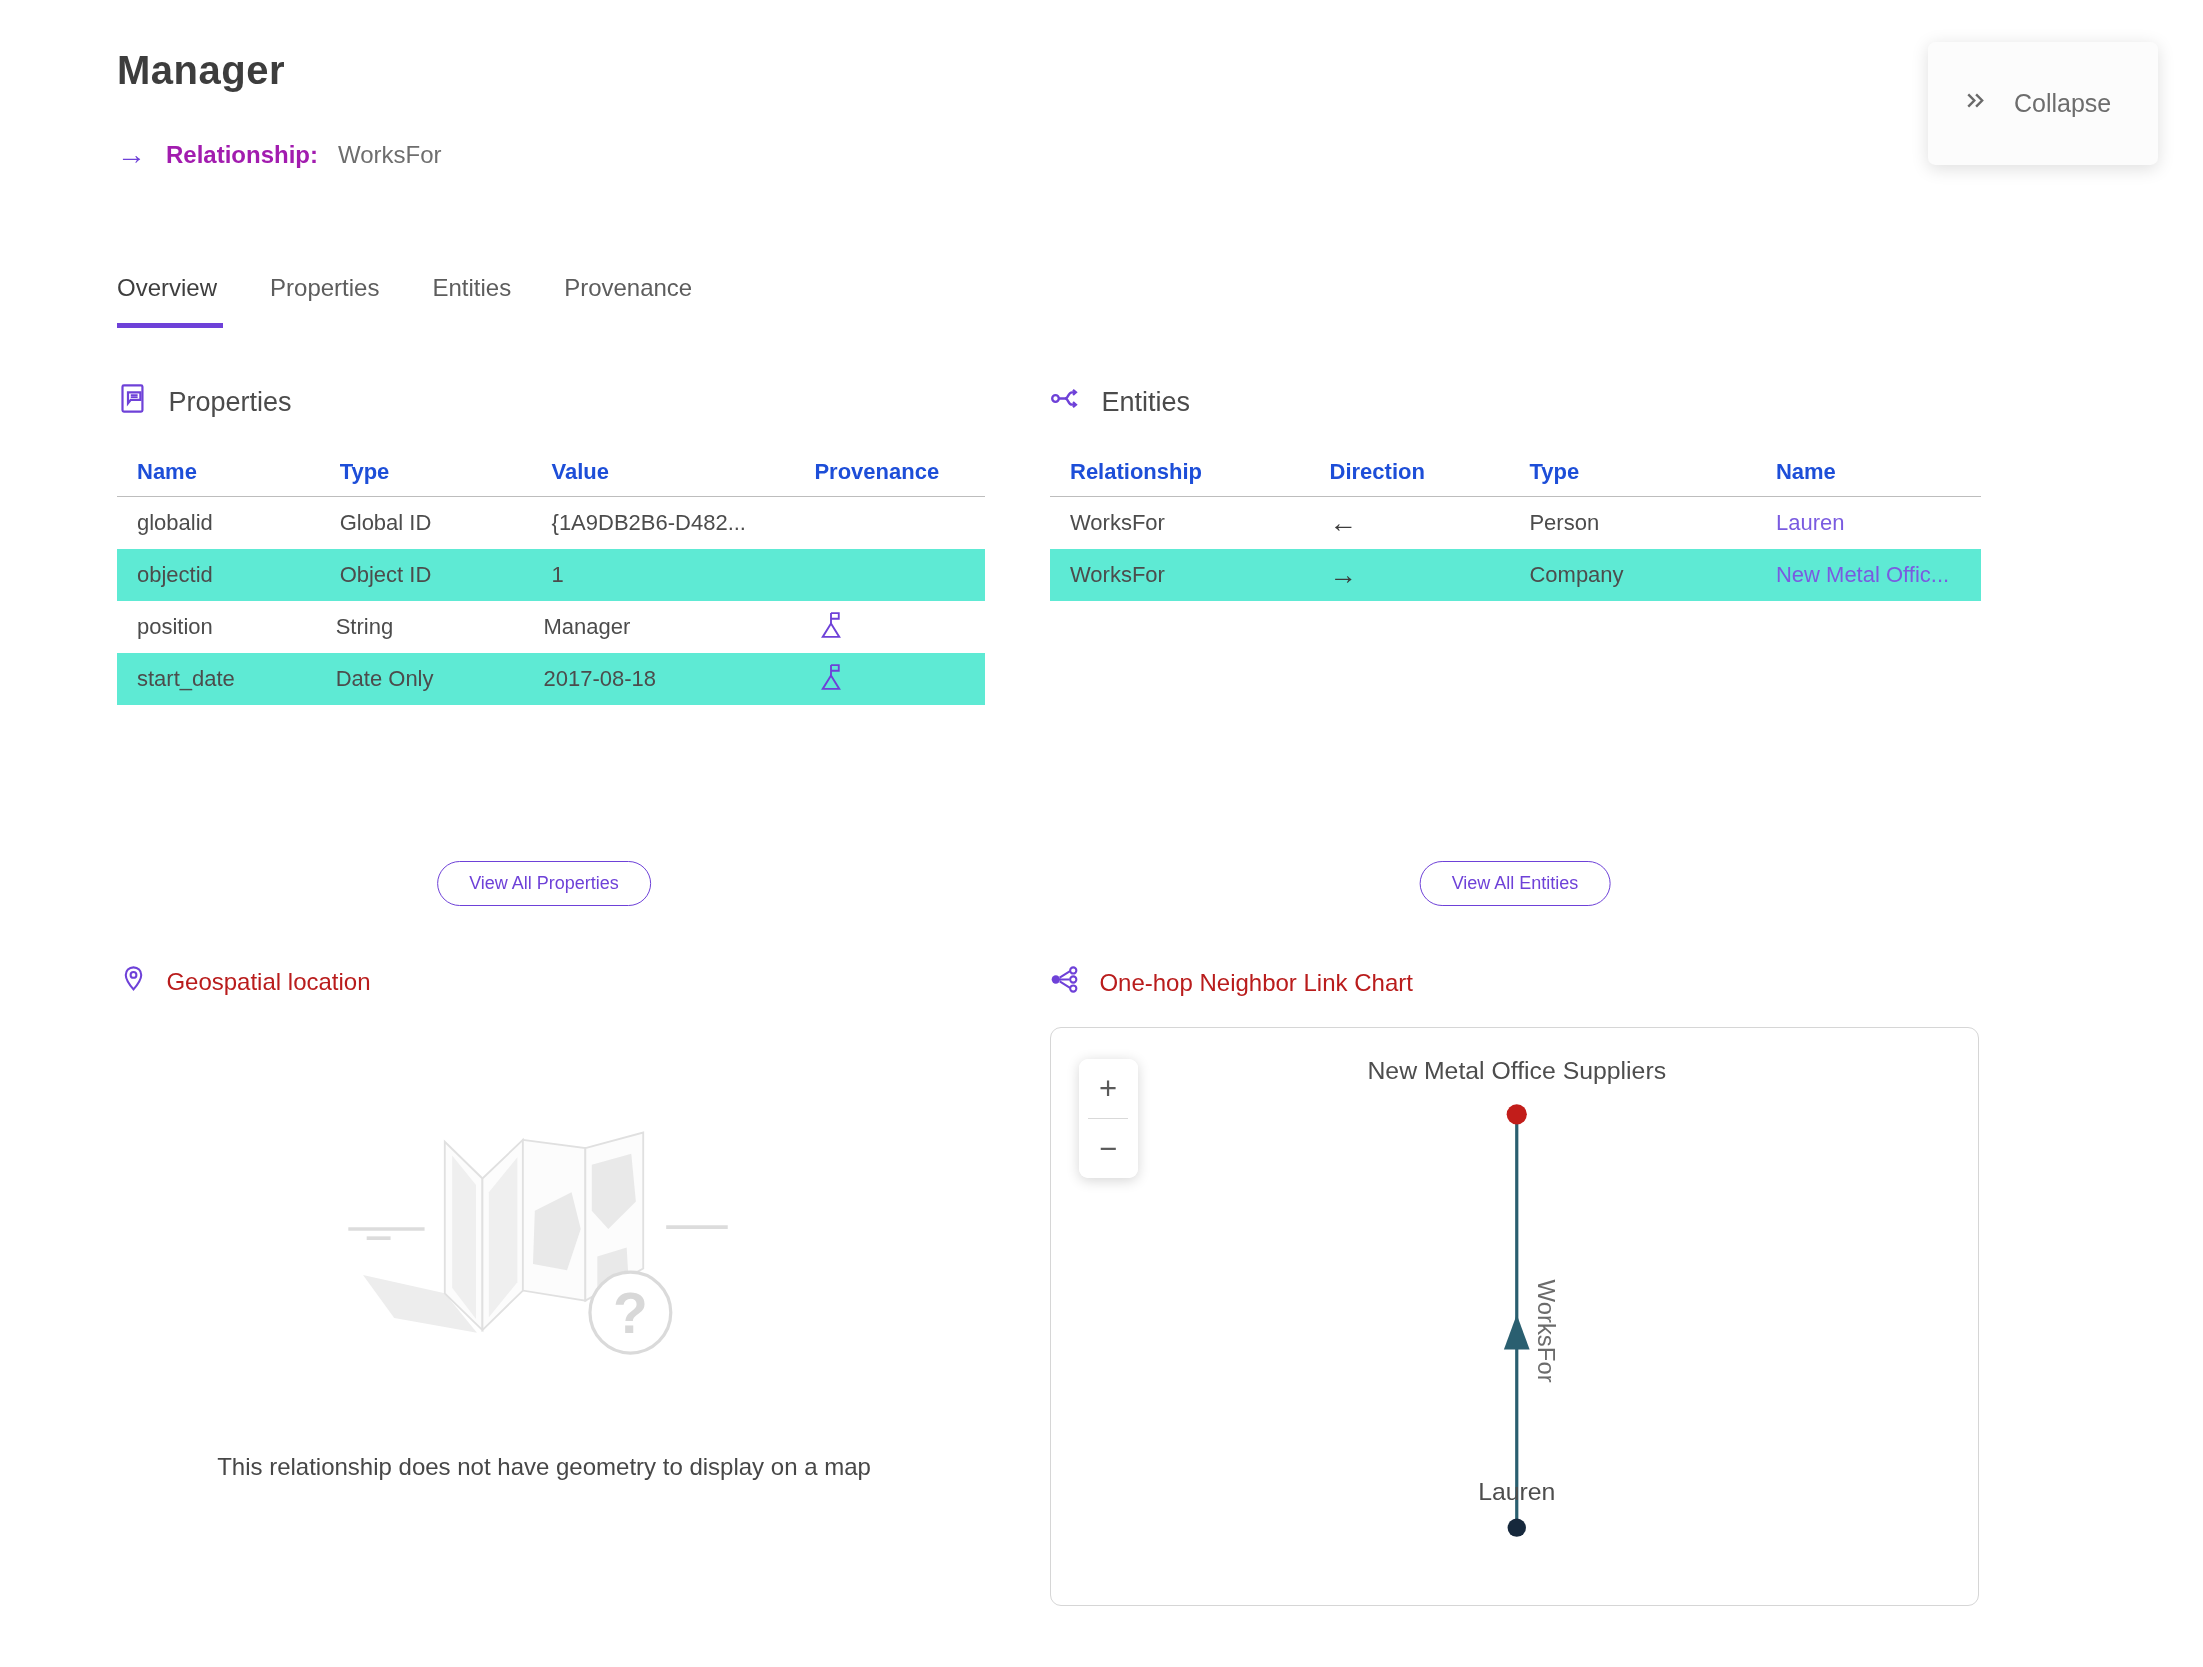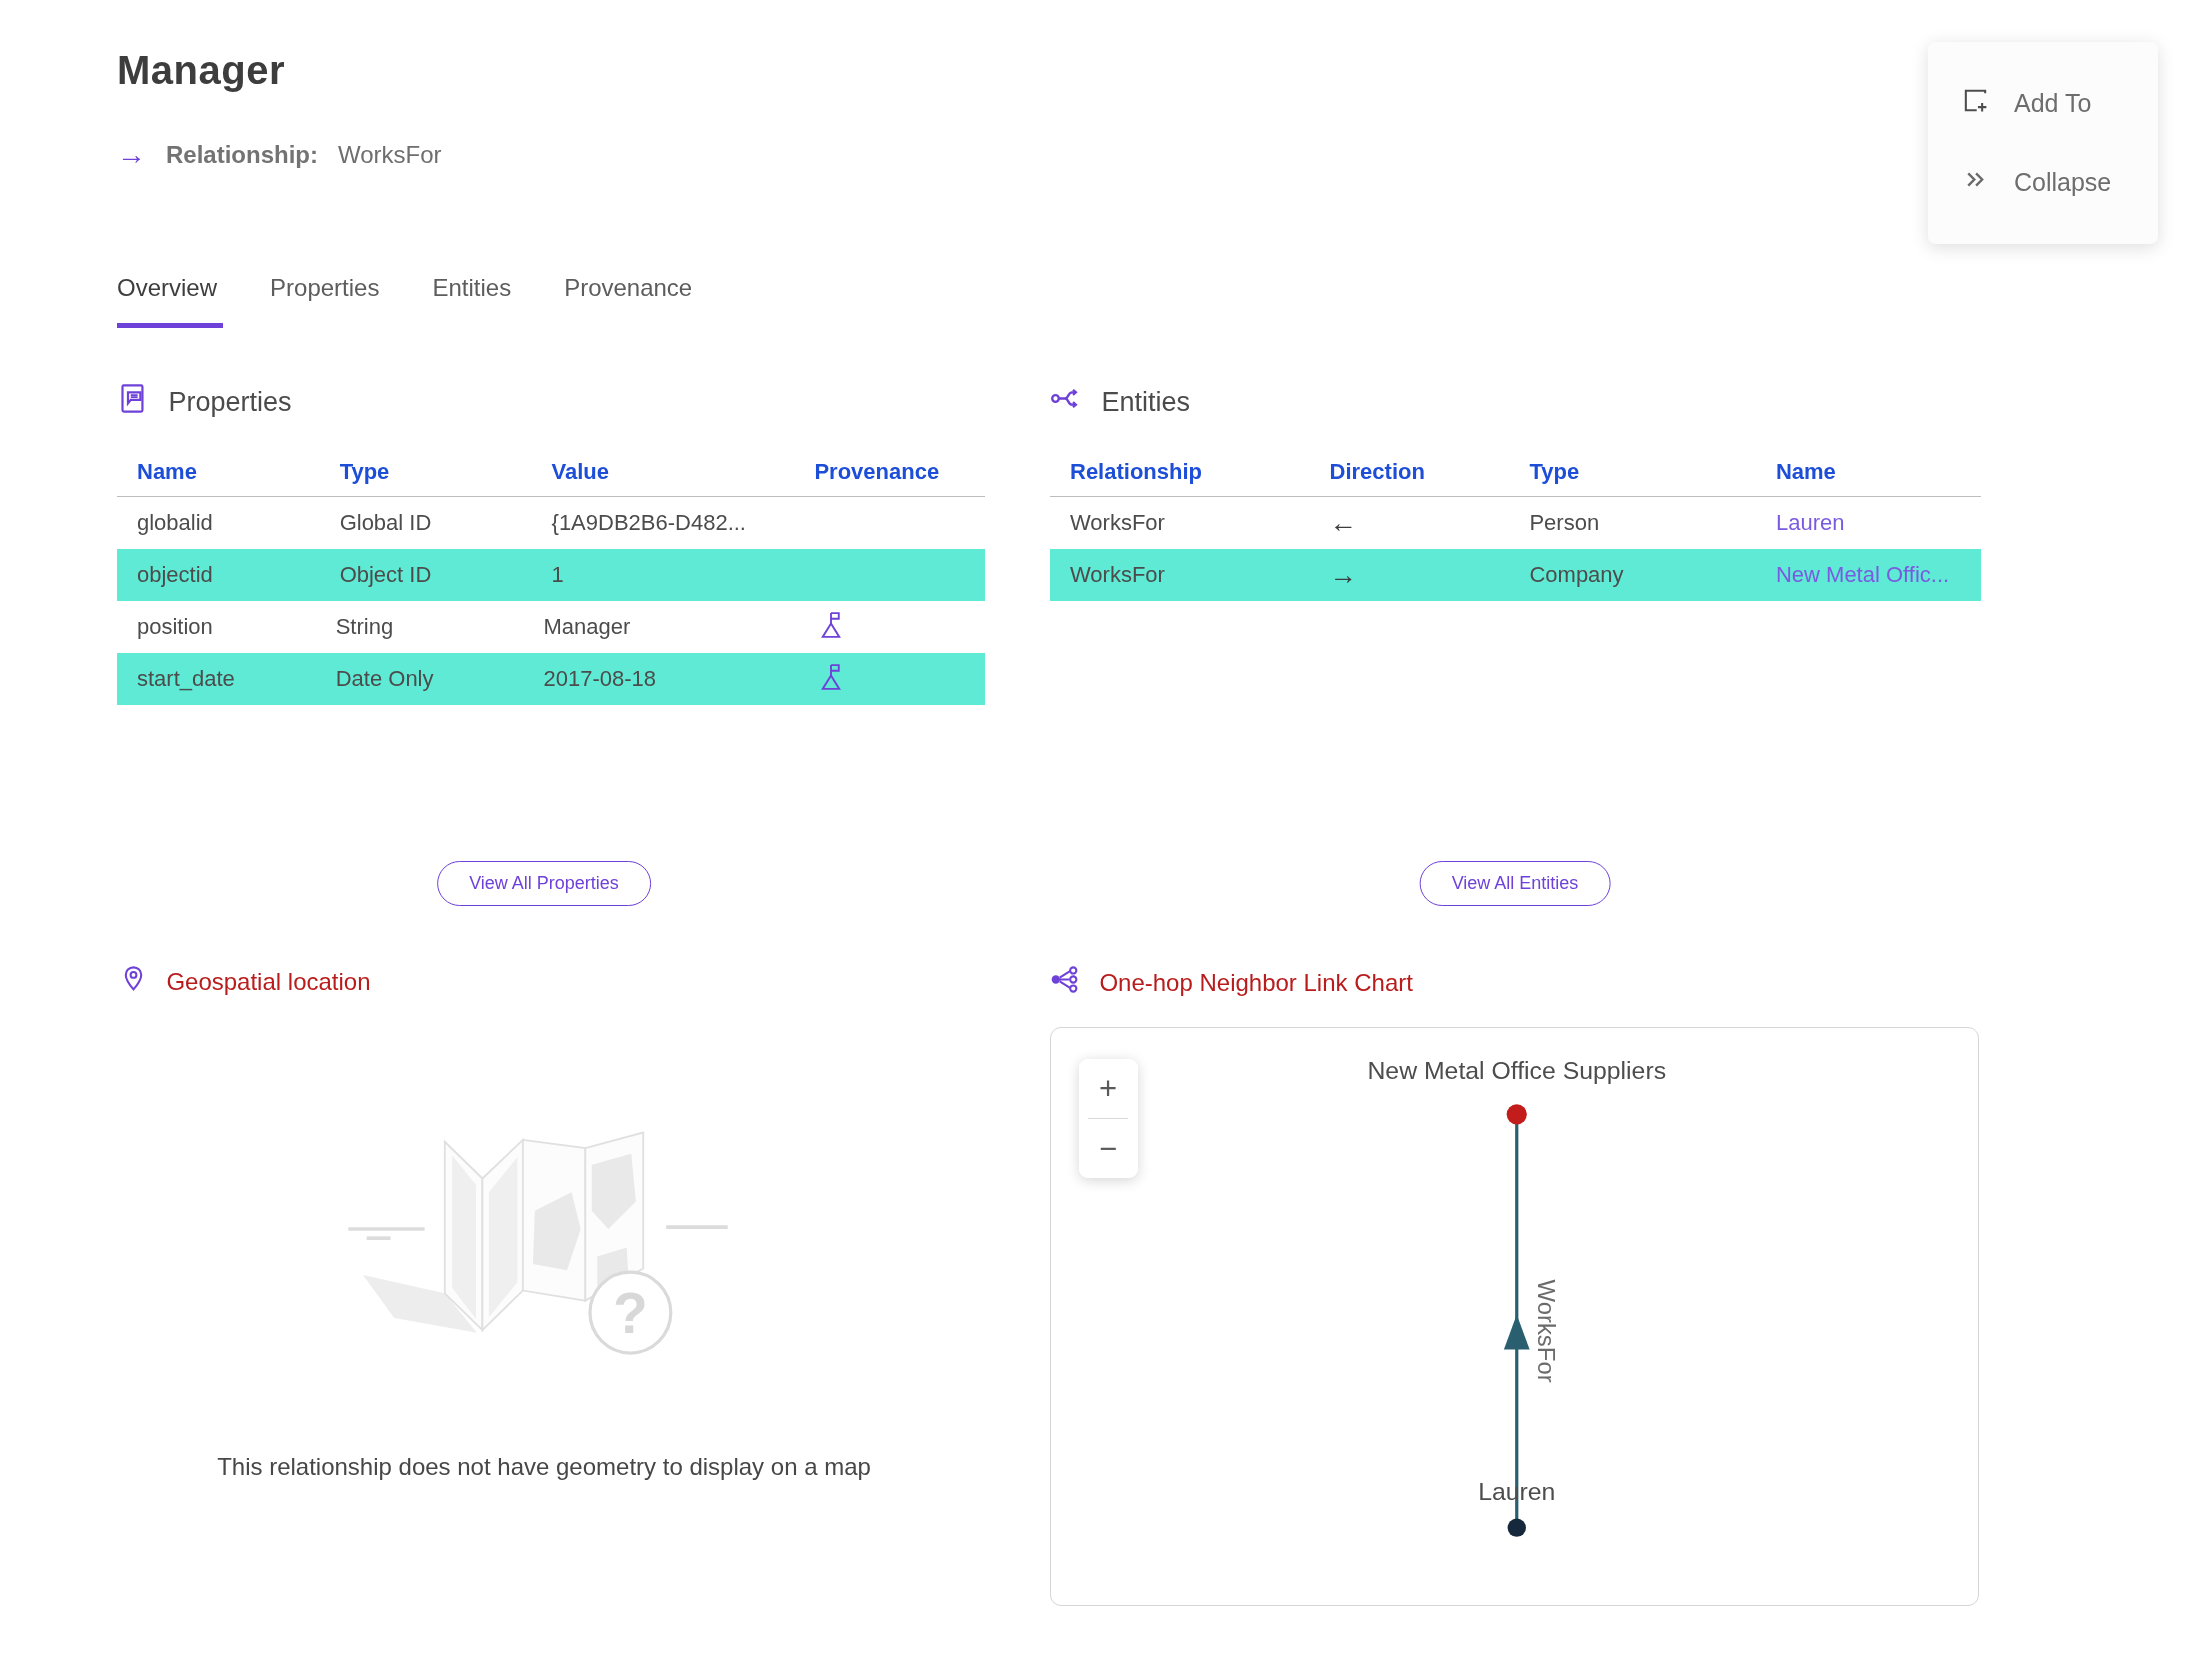--- a/index.html
+++ b/index.html
@@ -4,21 +4,21 @@
 <style>
   html,body{margin:0;padding:0;}
   body{
     width:2204px;height:1668px;position:relative;background:#ffffff;
     font-family:"Liberation Sans", sans-serif;color:#4c4c4c;overflow:hidden;
   }
   
   .page-title{position:absolute;left:117px;top:48px;margin:0;font-size:40px;font-weight:bold;color:#3d3d3d;letter-spacing:0.5px;}
   .subtitle{position:absolute;left:117px;top:140px;display:flex;align-items:center;gap:20px;font-size:24px;}
   .sub-arrow{color:#6e41d8;font-size:29px;line-height:1;}
-  .sub-label{font-weight:bold;color:#737373;}
+  .sub-label{font-weight:bold;color:#a21caf;}
   .sub-value{color:#6e6e6e;}
   
   .actions-card{position:absolute;left:1928px;top:42px;width:230px;background:#fcfcfc;border-radius:7.3px;
     box-shadow:0 3.7px 16.5px rgba(0,0,0,.13);padding:22px 0;}
   .action-item{display:flex;align-items:center;gap:24px;padding:22px 33px;font-size:25px;color:#6d6d6d;cursor:pointer;}
   .action-item svg{flex:0 0 auto;}
   
   .tabs{position:absolute;left:117px;top:274px;display:flex;gap:53px;font-size:24px;color:#5d5d5d;}
   .tab{position:relative;padding-bottom:26px;cursor:pointer;}
   .tab.active{color:#3e3e3e;}
@@ -53,29 +53,20 @@
 <body>
 
 <h1 class="page-title">Manager</h1>
 <div class="subtitle">
   <span class="sub-arrow">→</span>
   <span class="sub-label">Relationship:</span>
   <span class="sub-value">WorksFor</span>
 </div>
 
 <div class="actions-card">
-  <div class="action-item">
-    <span>
-      <svg width="29" height="29" viewBox="0 0 24 24" fill="none" stroke="#4d4d4d" stroke-width="1.7">
-        <path d="M20 6 L20 4 L4 4 L4 20 L13 20"></path>
-        <path d="M17.5 14 V21 M14 17.5 H21"></path>
-      </svg>
-    </span>
-    <span>Add To</span>
-  </div>
   <div class="action-item">
     <span>
       <svg width="29" height="29" viewBox="0 0 24 24" fill="none" stroke="#6a6a6a" stroke-width="2">
         <path d="M6 7 L11 12 L6 17"></path>
           <path d="M12.5 7 L17.5 12 L12.5 17"></path>
       </svg>
     </span>
     <span>Collapse</span>
   </div>
 </div>

